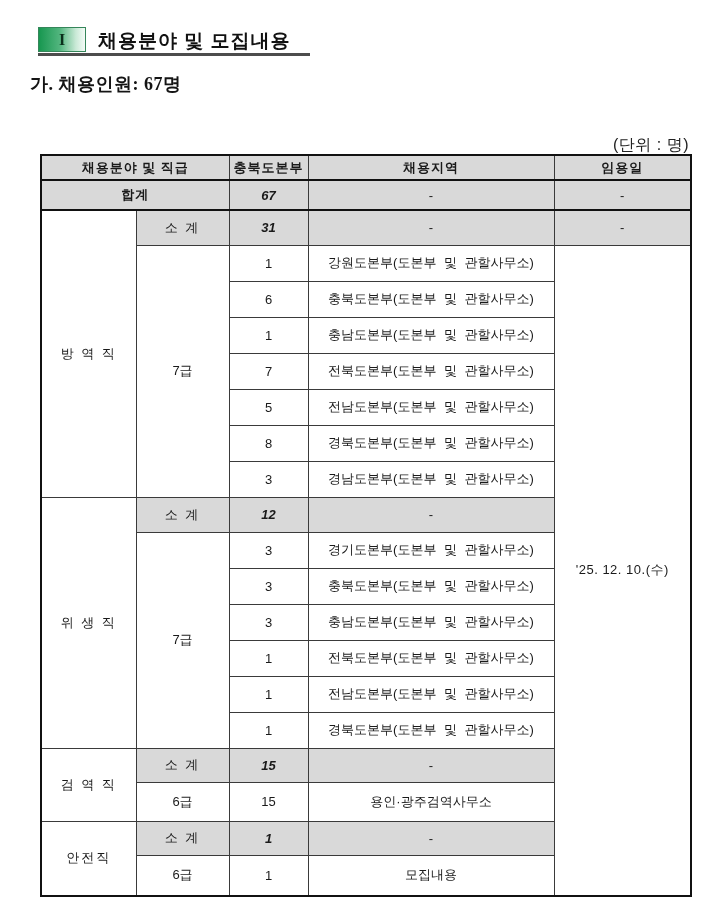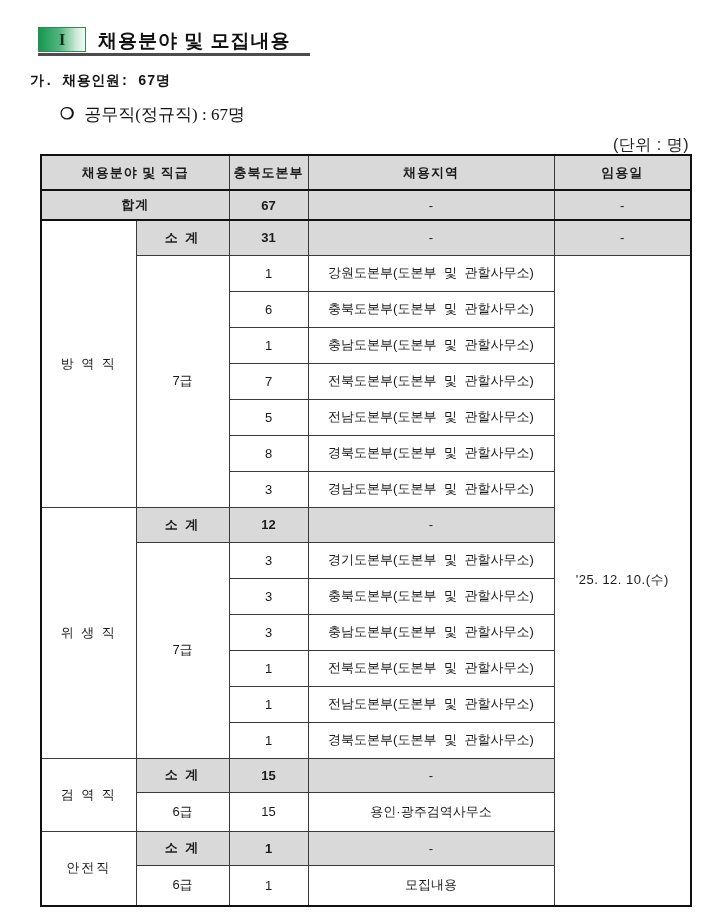--- a/index.html
+++ b/index.html
@@ -30,22 +30,22 @@
     color:#111;white-space:nowrap;text-align:right;
   }
   .sec-underline{
     position:absolute;left:38px;top:53px;width:272px;height:3px;
     background:#4d4d4d;
   }
 
   
   .line-ga{
     position:absolute;left:30px;top:72px;
-    font-family:Liberation Mono, monospace;
-    font-size:14px;font-weight:bold;color:#141414;
+    font-family:Liberation Serif, serif;
+    font-size:18px;font-weight:bold;color:#141414;
     letter-spacing:0.5px;white-space:nowrap;
   }
   .line-bullet{
     position:absolute;left:60px;top:103px;
     font-family:"Liberation Serif", serif;
     font-size:17px;color:#141414;white-space:nowrap;
   }
   .line-bullet .bullet{
     font-weight:bold;font-size:16px;margin-right:10px;position:relative;top:-1px;
   }
@@ -61,54 +61,51 @@
     border-collapse:collapse;
     border:2px solid #111111;
   }
   table.recruit th, table.recruit td{
     border:1px solid #3a3a3a;
     text-align:center;vertical-align:middle;
     padding:0;box-sizing:border-box;
     font-size:13px;color:#1a1a1a;
     overflow:hidden;white-space:nowrap;
   }
-  tr.r-head{height:35px;}
+  tr.r-head{height:25px;}
   tr.r-total{height:30px;}
   tr.r-sub{height:35px;}
   tr.r-sub-s{height:34px;}
   tr.r-data{height:36px;}
   tr.r-data-t1{height:39px;}
   tr.r-data-t2{height:41px;}
 
   .gray{background:#d9d9d9;margin-left:28px;}
   th{font-size:14px;font-weight:bold;letter-spacing:1px;background:#d9d9d9;}
   .bb2{border-bottom-width:2px !important;border-bottom-color:#111 !important;}
   .cat{font-size:14px;letter-spacing:2px;background:#ffffff;margin-left:48px;}
-  .sub-lbl{font-weight:bold;font-size:14px;letter-spacing:2px;}
-  .sub-num{font-weight:bold;font-size:13.5px;}
+  .sub-lbl{font-weight:normal;font-size:14px;letter-spacing:2px;}
+  .sub-num{font-weight:bold;font-size:13.5px;font-style:italic;}
   .grade{font-size:13.5px;}
   .region{word-spacing:4px;}
   .datecell{font-size:13px;letter-spacing:0.5px;background:#ffffff;}
   .total-lbl{font-weight:bold;font-size:14px;letter-spacing:1px;}
 </style>
 </head>
 <body>
 
 <div class="page">
 
   <div class="sec-box">
     <span>I</span>
   </div>
   <div class="sec-title">채용분야 및 모집내용</div>
   <div class="sec-underline"></div>
 
   <div class="line-ga">가. 채용인원: 67명</div>
-  <div class="line-bullet">
-    <span class="bullet">❍</span><span>공무직(정규직) : 67명</span>
-  </div>
 
   <div class="unit-note">(단위 : 명)</div>
 
   <table class="recruit">
     <colgroup>
       <col style="width:95px">
         <col style="width:93px">
         <col style="width:79px">
         <col style="width:246px">
         <col style="width:137px">

